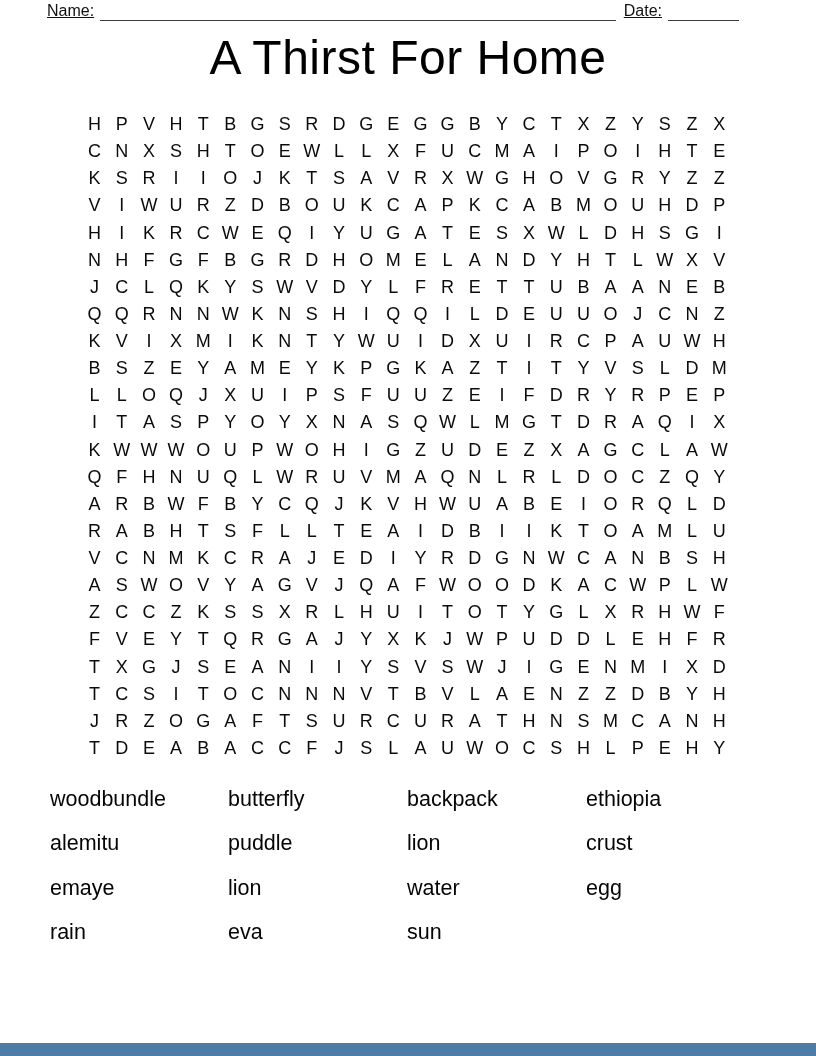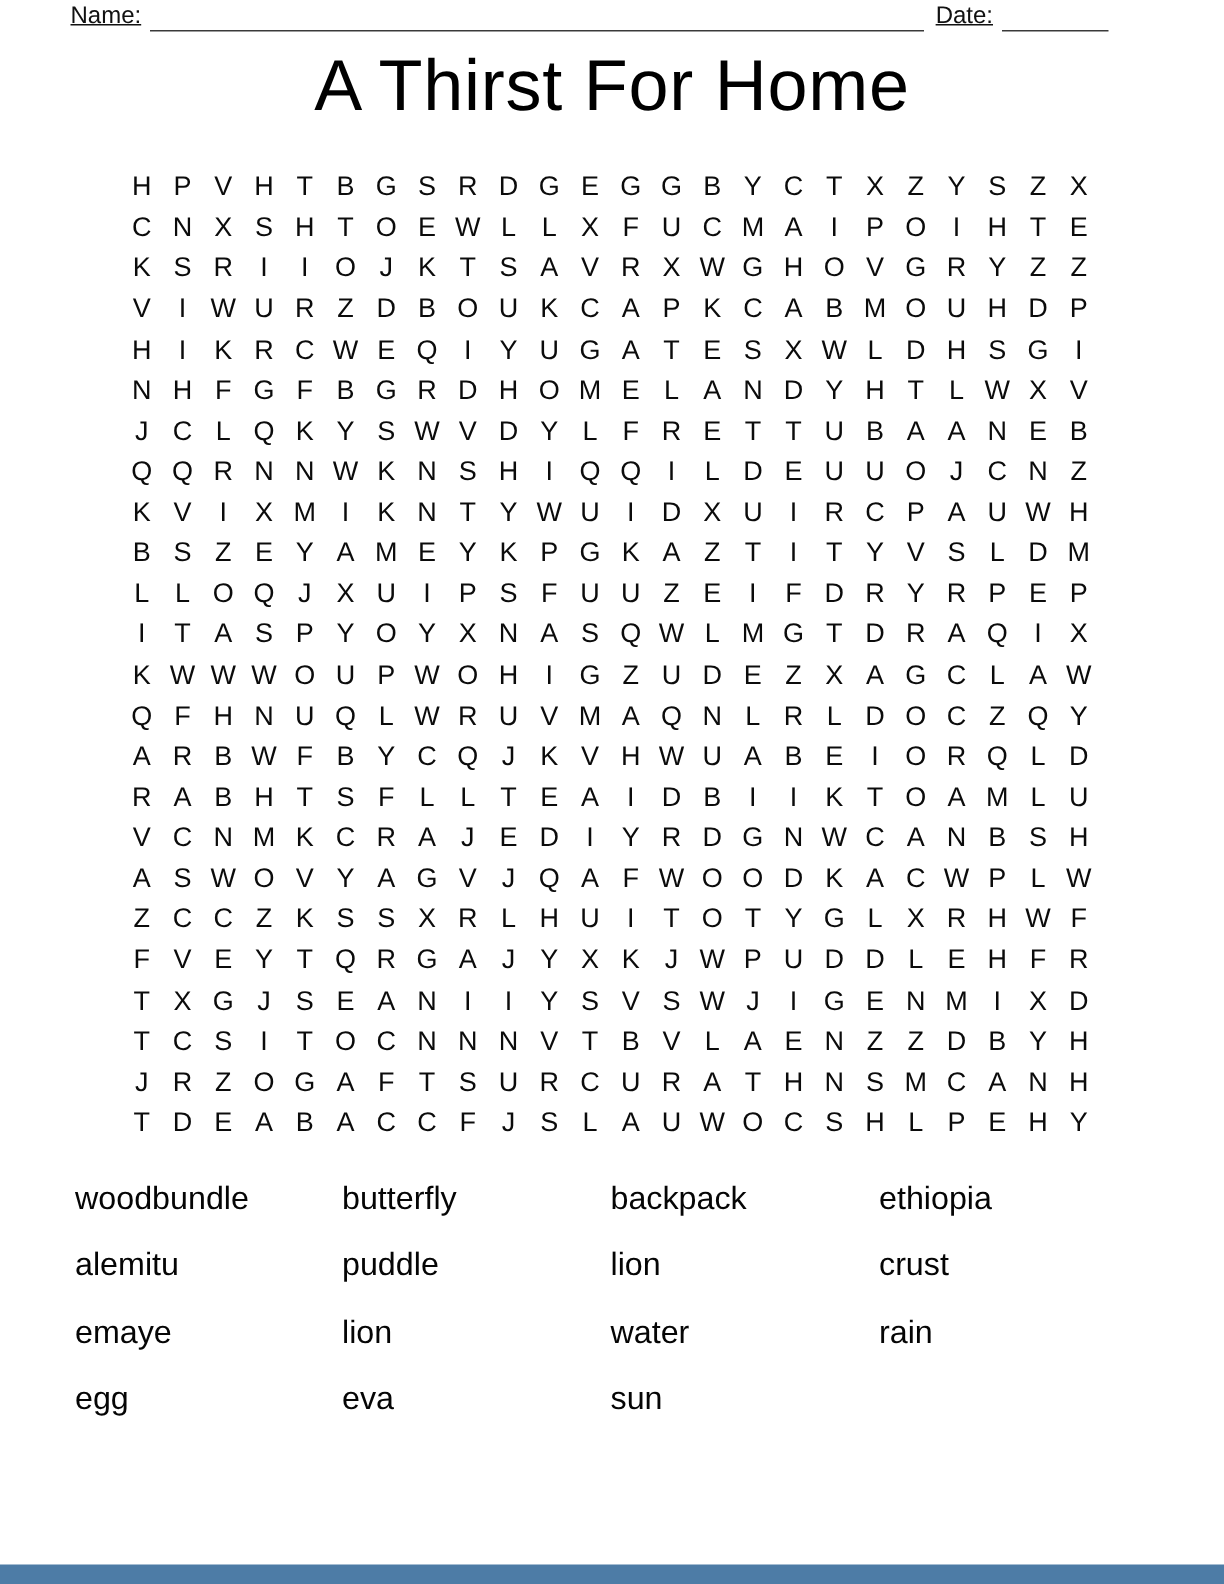--- a/index.html
+++ b/index.html
@@ -689,19 +689,19 @@
     <div class="word">butterfly</div>
     <div class="word">backpack</div>
     <div class="word">ethiopia</div>
     <div class="word">alemitu</div>
     <div class="word">puddle</div>
     <div class="word">lion</div>
     <div class="word">crust</div>
     <div class="word">emaye</div>
     <div class="word">lion</div>
     <div class="word">water</div>
+    <div class="word">egg</div>
     <div class="word">rain</div>
-    <div class="word">egg</div>
     <div class="word">eva</div>
     <div class="word">sun</div>
   </div>
 
 <div class="bottom-bar" style="background: rgb(77, 124, 166);"></div>
 
 </body></html>

